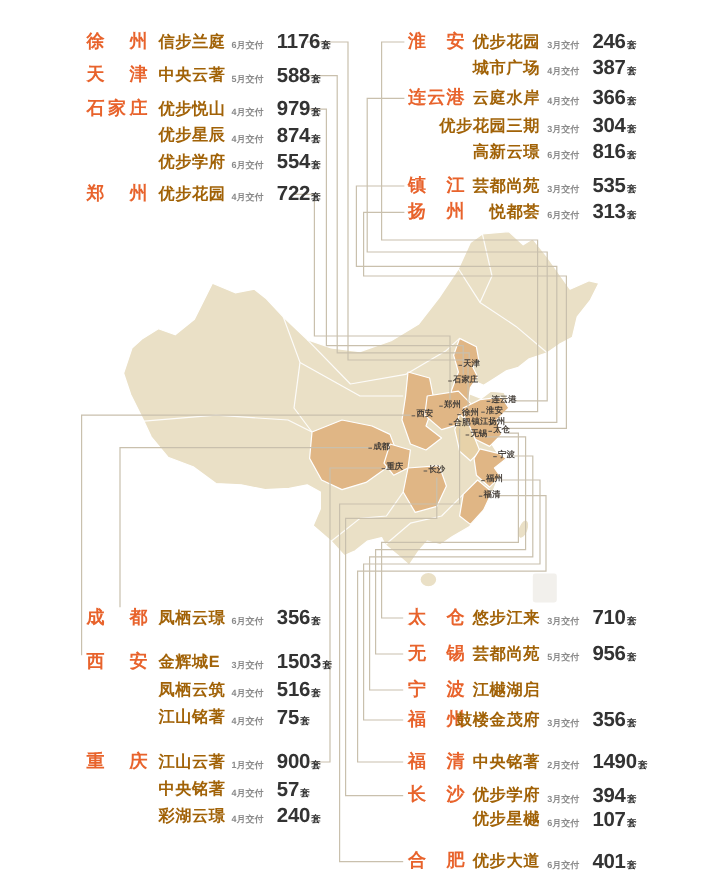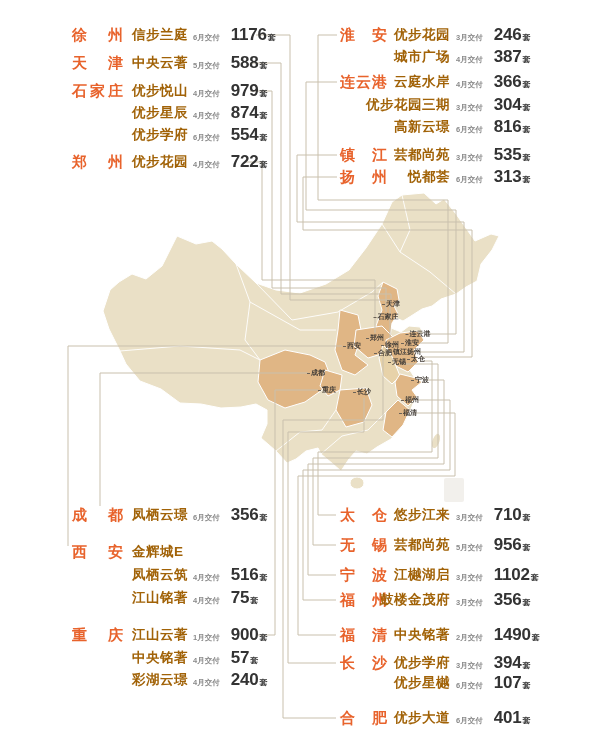--- a/index.html
+++ b/index.html
@@ -209,20 +209,21 @@
         <span class="nums"><span class="month">6月交付</span><span class="count">313</span><span class="unit">套</span></span>
       </div>
       <div class="row row-left" style="top: 504px;">
         <span class="city">成都</span>
         <span class="project">凤栖云璟</span>
         <span class="nums"><span class="month">6月交付</span><span class="count">356</span><span class="unit">套</span></span>
       </div>
       <div class="row row-left" style="top: 541px;">
         <span class="city">西安</span>
         <span class="project">金辉城E</span>
+        <span class="nums"><span class="month">3月交付</span><span class="count">1503</span><span class="unit">套</span></span>
       </div>
       <div class="row row-left" style="top: 564px;">
         <span class="project">凤栖云筑</span>
         <span class="nums"><span class="month">4月交付</span><span class="count">516</span><span class="unit">套</span></span>
       </div>
       <div class="row row-left" style="top: 587px; padding-left: 36px;">
         <span class="project">江山铭著</span>
         <span class="nums"><span class="month">4月交付</span><span class="count">75</span><span class="unit">套</span></span>
       </div>
       <div class="row row-left" style="top: 624px;">
@@ -244,21 +245,20 @@
         <span class="nums"><span class="month">3月交付</span><span class="count">710</span><span class="unit">套</span></span>
       </div>
       <div class="row row-right" style="top: 534px;">
         <span class="city">无锡</span>
         <span class="project">芸都尚苑</span>
         <span class="nums"><span class="month">5月交付</span><span class="count">956</span><span class="unit">套</span></span>
       </div>
       <div class="row row-right" style="top: 564px;">
         <span class="city">宁波</span>
         <span class="project">江樾湖启</span>
-        <span class="nums"><span class="month">3月交付</span><span class="count">1102</span><span class="unit">套</span></span>
       </div>
       <div class="row row-right" style="top: 589px;">
         <span class="city">福州</span>
         <span class="project">鼓楼金茂府</span>
         <span class="nums"><span class="month">3月交付</span><span class="count">356</span><span class="unit">套</span></span>
       </div>
       <div class="row row-right" style="top: 624px;">
         <span class="city">福清</span>
         <span class="project">中央铭著</span>
         <span class="nums"><span class="month">2月交付</span><span class="count">1490</span><span class="unit">套</span></span>

